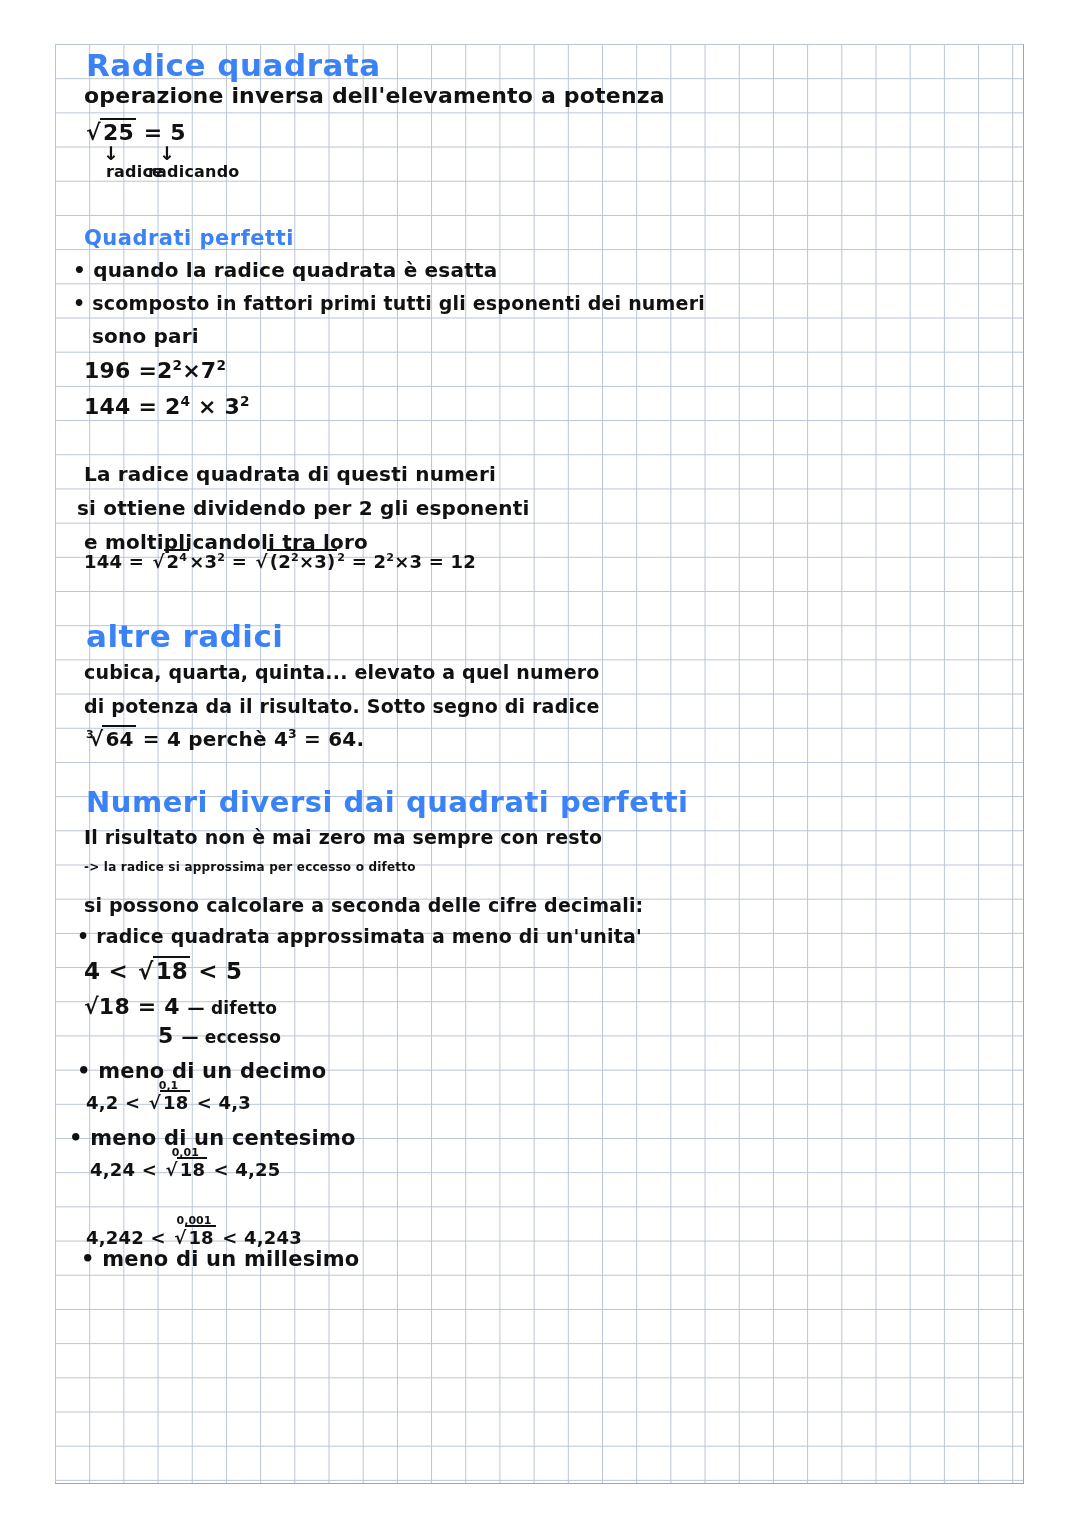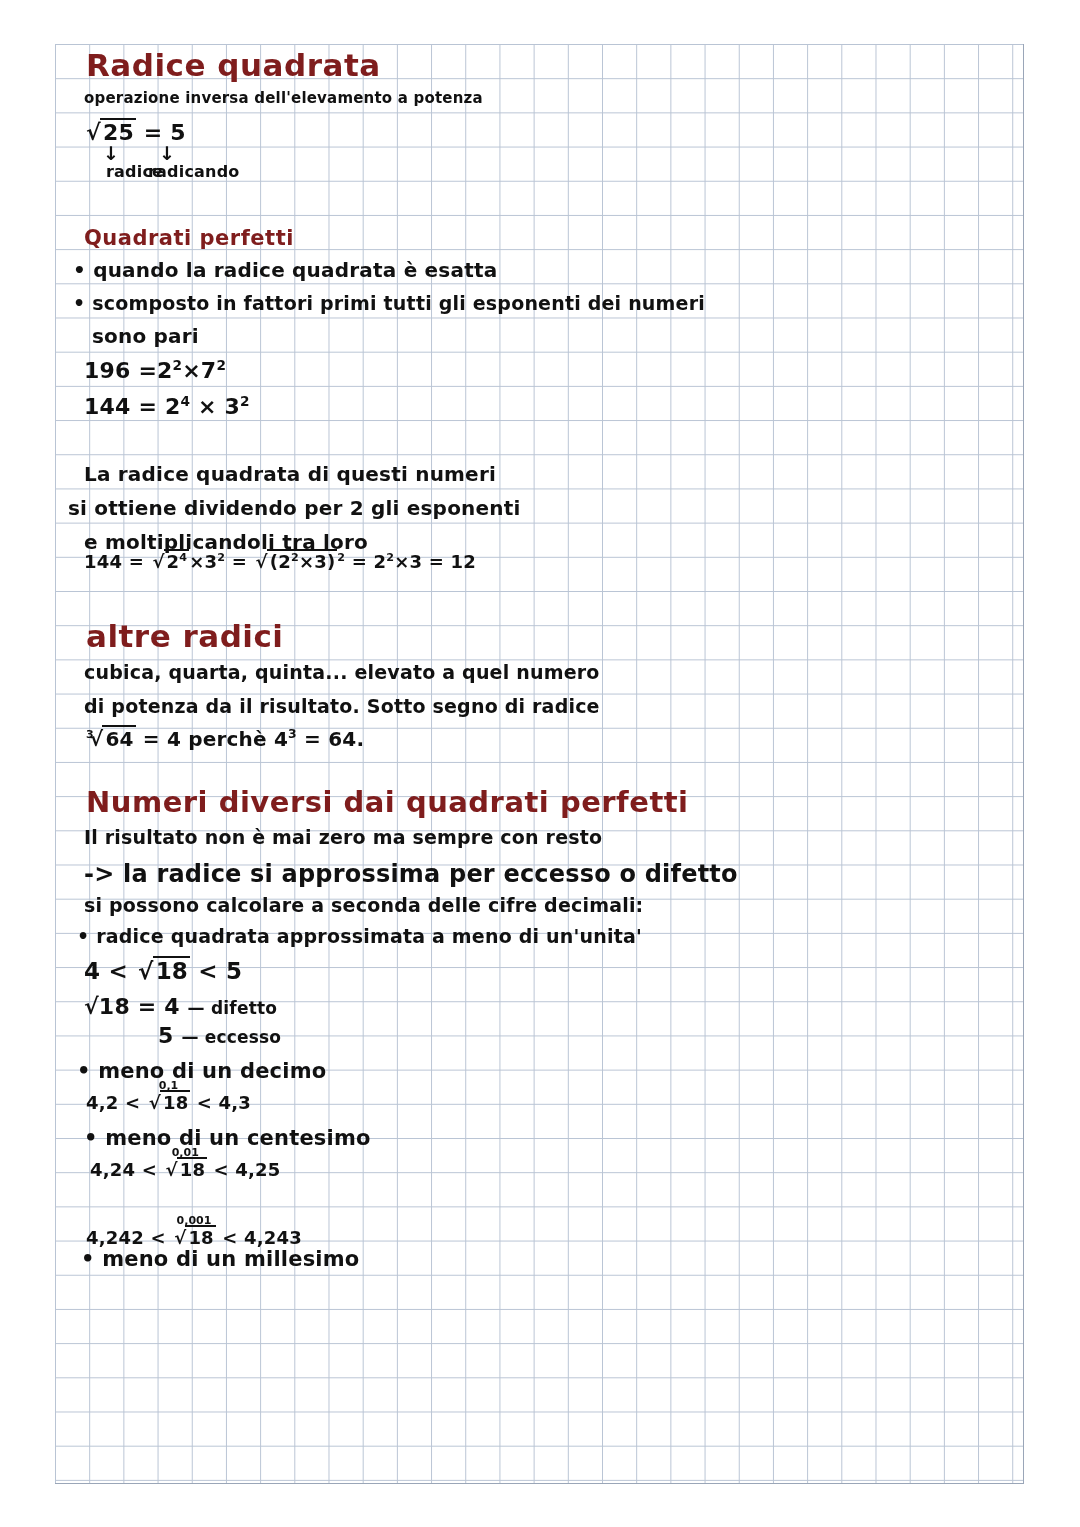--- a/index.html
+++ b/index.html
@@ -25,21 +25,21 @@
     box-shadow:inset 1px 1px 0 #b9c4d4;
     pointer-events:none;
   }
 
   
   #ink{position:absolute;left:0;top:0;width:1080px;height:1527px;}
 
   .ln{position:absolute;white-space:nowrap;color:#111111;
       font-family:"DejaVu Sans", sans-serif;font-weight:700;
       letter-spacing:.2px;}
-  .blue{color:#7f1d1d;}
+  .blue{color:#3b82f6;}
   .h1{font-size:31px;letter-spacing:.5px;}
   .h2{font-size:21px;letter-spacing:.5px;}
   .body{font-size:20px;font-weight:700;}
   .small{font-size:16px;font-weight:700;}
   .mathline{font-size:22px;font-weight:700;}
   .mathsm{font-size:18px;font-weight:700;}
 
   sup{font-size:.62em;vertical-align:super;font-weight:700;}
   .rad{display:inline-block;position:relative;padding-left:2px;}
   .radbar{border-top:2px solid #111;padding:0 2px 0 3px;margin-left:-1px;}
@@ -51,21 +51,21 @@
 </style>
 </head>
 <body>
 
 <div id="paper"></div>
 
 <div id="ink">
 
   <div class="ln h1 blue" style="left:86px;top:47px;">Radice quadrata</div>
 
-  <div class="ln body" style="left:84px;top:89px;font-size:15px;">operazione inversa dell'elevamento a potenza</div>
+  <div class="ln body" style="left:84px;top:83px;font-size:22px;">operazione inversa dell'elevamento a potenza</div>
 
   <div class="ln mathline" style="left:84px;top:120px;">
     <span class="rad">√<span class="radbar">25</span></span>
     <span> = </span>
     <span>5</span>
   </div>
 
   <div class="arrow" style="left:103px;top:142px;">↓</div>
   <div class="arrow" style="left:159px;top:142px;">↓</div>
 
@@ -90,21 +90,21 @@
   </div>
 
   <div class="ln mathline" style="left:84px;top:393px;">
     <span>144 =</span>
     <span>2</span><sup>4</sup>
     <span>×</span>
     <span>3</span><sup>2</sup>
   </div>
 
   <div class="ln body" style="left:84px;top:462px;">La radice quadrata di questi numeri</div>
-  <div class="ln body" style="left:68px;top:496px;text-align:center;">si ottiene dividendo per 2 gli esponenti</div>
+  <div class="ln body" style="left:77px;top:496px;text-align:center;">si ottiene dividendo per 2 gli esponenti</div>
   <div class="ln body" style="left:84px;top:530px;">e moltiplicandoli tra loro</div>
 
   <div class="ln mathsm" style="left:84px;top:551px;">
     <span>144 =</span>
     <span class="rad">√<span class="radbar"><span>2</span><sup>4</sup></span></span><span>×3</span><sup>2</sup>
     <span>=</span>
     <span class="rad">√<span class="radbar"><span>(2</span><sup>2</sup><span>×3)</span></span></span><sup>2</sup>
     <span>= 2</span><sup>2</sup><span>×3 = 12</span>
   </div>
 
@@ -115,21 +115,21 @@
 
   <div class="ln mathline" style="left:84px;top:726px;font-size:20px;">
     <span class="rad"><span class="idx">3</span>√<span class="radbar">64</span></span>
     <span>= 4 perchè 4</span><sup>3</sup>
     <span>= 64.</span>
   </div>
 
   <div class="ln h1 blue" style="left:86px;top:785px;font-size:29px;">Numeri diversi dai quadrati perfetti</div>
 
   <div class="ln body" style="left:84px;top:826px;font-size:19px;">Il risultato non è mai zero ma sempre con resto</div>
-  <div class="ln body" style="left:84px;top:860px;font-size:24px;">-&gt; la radice si approssima per eccesso o difetto</div>
+  <div class="ln body" style="left:84px;top:860px;font-size:12px;">-&gt; la radice si approssima per eccesso o difetto</div>
   <div class="ln body" style="left:84px;top:894px;font-size:19px;">si possono calcolare a seconda delle cifre decimali:</div>
 
   <div class="ln body" style="left:77px;top:925px;font-size:19px;">
     <span>•</span>
     <span>radice quadrata approssimata a meno di un'unita'</span>
   </div>
 
   <div class="ln mathline" style="left:84px;top:958px;font-size:23px;">
     <span>4 &lt; </span><span class="rad">√<span class="radbar">18</span></span><span> &lt; 5</span>
   </div>
@@ -144,21 +144,21 @@
   </div>
 
   <div class="ln body" style="left:77px;top:1059px;font-size:21px;">
     <span>•</span>
     <span>meno di un decimo</span>
   </div>
   <div class="ln mathsm" style="left:86px;top:1092px;">
     <span>4,2 &lt; </span><span class="rad">√<span class="radbar">18</span><span class="tick">0,1</span></span><span> &lt; 4,3</span>
   </div>
 
-  <div class="ln body" style="left:84px;top:1126px;font-size:21px;">
+  <div class="ln body" style="left:69px;top:1126px;font-size:21px;">
     <span>•</span>
     <span>meno di un centesimo</span>
   </div>
   <div class="ln mathsm" style="left:90px;top:1159px;">
     <span>4,24 &lt; </span><span class="rad">√<span class="radbar">18</span><span class="tick">0,01</span></span><span> &lt; 4,25</span>
   </div>
 
   <div class="ln body" style="left:81px;top:1247px;font-size:21px;">
     <span>•</span>
     <span>meno di un millesimo</span>

